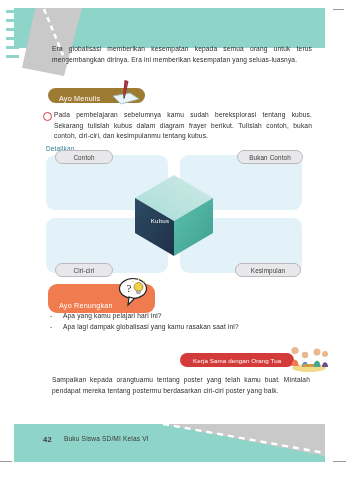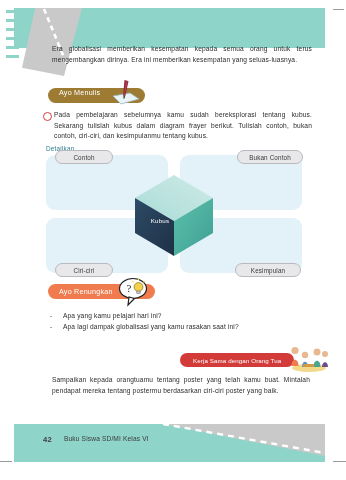--- a/index.html
+++ b/index.html
@@ -47,21 +47,21 @@
     position:absolute;left:52px;top:44px;width:260px;
     font-size:6.6px;line-height:10.5px;color:#2b2b2b;
     text-align:justify;letter-spacing:.15px;
   }
 
   
   .badge-menulis{
     position:absolute;left:48px;top:88px;
     height:15px;min-width:74px;padding:0 12px 0 11px;
     background:#9e7b32;border-radius:9px;
-    display:flex;align-items:flex-start;
+    display:flex;align-items:flex-end;
     color:#ffffff;font-size:7.2px;letter-spacing:.2px;
   }
   .pencil-icon{
     position:absolute;left:108px;top:79px;width:34px;height:28px;
   }
 
   .task-bullet{
     position:absolute;left:43px;top:112px;width:7px;height:7px;
     border:1.6px solid #d93a3a;border-radius:50%;
     background:transparent;
@@ -105,21 +105,21 @@
     position:absolute;left:83px;top:14px;width:90px;height:92px;
   }
   .cube-label{
     position:absolute;left:96px;top:62px;width:36px;
     text-align:center;font-size:6.2px;color:#ffffff;letter-spacing:.2px;
   }
 
   
   .badge-renungkan{
     position:absolute;left:48px;top:284px;
-    height:15px;min-width:82px;padding:0 14px 0 11px;
+    height:15px;min-width:82px;padding:14px 14px 0 11px;
     background:#ef7b4e;border-radius:9px;
     display:flex;align-items:center;
     color:#ffffff;font-size:7.2px;letter-spacing:.2px;
   }
   .bubble-icon{
     position:absolute;left:117px;top:277px;width:32px;height:30px;
   }
 
   .reflect{
     position:absolute;left:50px;top:310px;width:268px;

